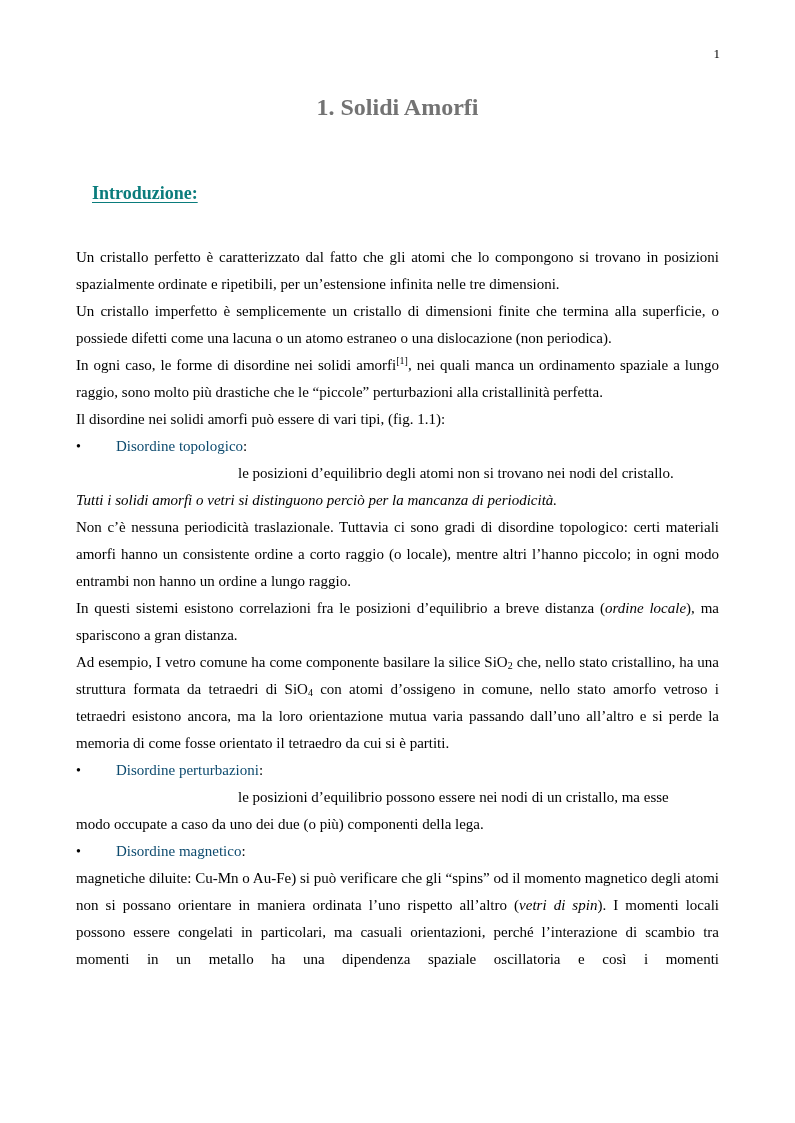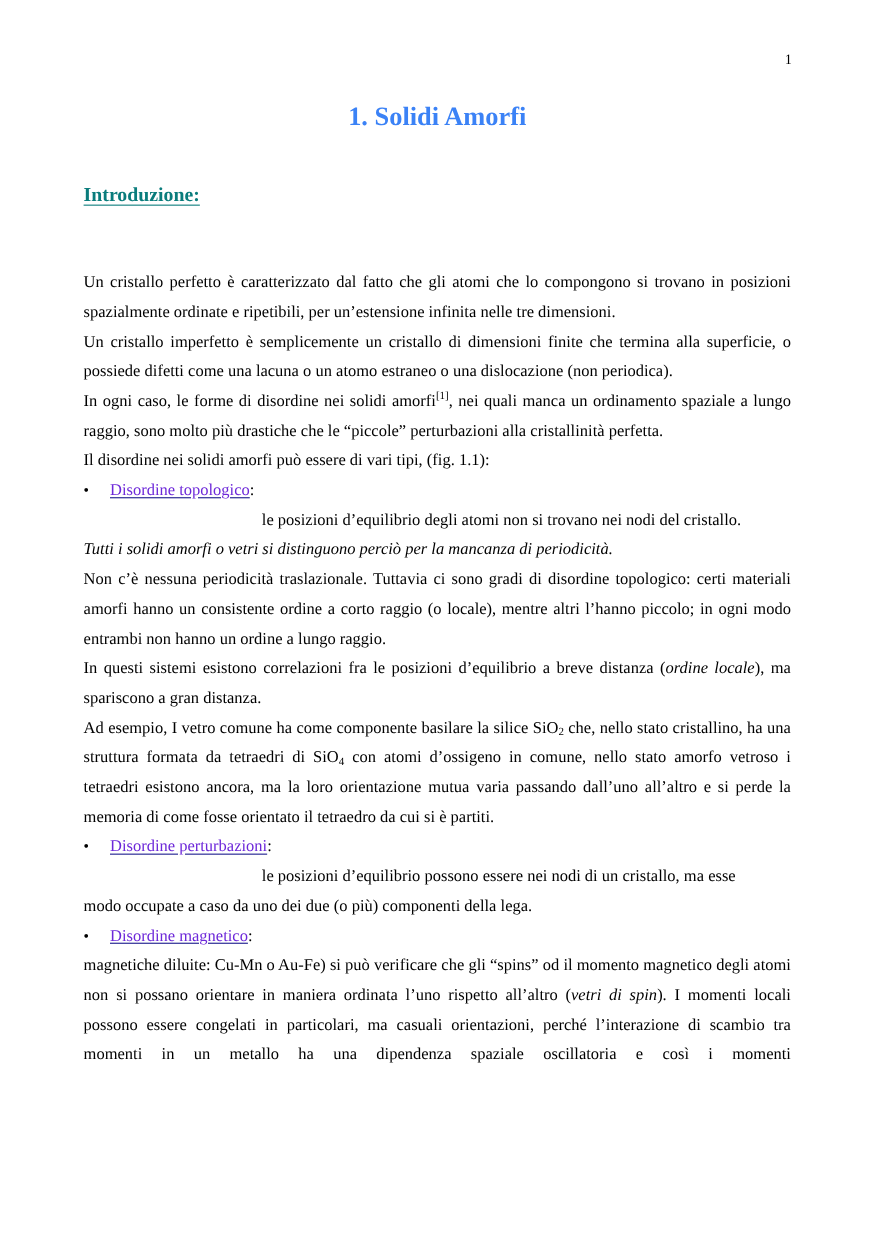--- a/index.html
+++ b/index.html
@@ -24,33 +24,33 @@
       font-size: 13px;
     }
     .chapter-title {
       position: absolute;
       top: 94px;
       left: 0;
       width: 795px;
       text-align: center;
       font-size: 24px;
       font-weight: bold;
-      color: #3b82f6;
+      color: #737373;
       margin: 0;
     }
     .section-heading {
       position: absolute;
       top: 167px;
       left: 76px;
       font-size: 18px;
       font-weight: bold;
       color: #0a7c7c;
       text-decoration: underline;
       text-underline-offset: 3px;
-      margin: 0;
+      margin: 16px;
     }
     .body-text {
       position: absolute;
       top: 244px;
       left: 76px;
       width: 643px;
       font-size: 15px;
       line-height: 27px;
     }
     .body-text p {
@@ -64,25 +64,25 @@
       display: flex;
       align-items: baseline;
       margin: 0;
     }
     .bullet-dot {
       width: 24px;
       flex: 0 0 24px;
       font-size: 14px;
     }
     .bullet-link {
-      color: #6d28d9;
-      text-decoration: underline;
+      color: #0c4a6e;
       text-decoration-color: #1a1a8c;
       text-underline-offset: 2px;
       cursor: pointer;
+      margin-left: 16px;
     }
     .indent-line {
       padding-left: 162px;
     }
     sup {
       font-size: 10px;
       line-height: 0;
       vertical-align: 6px;
     }
     sub {

